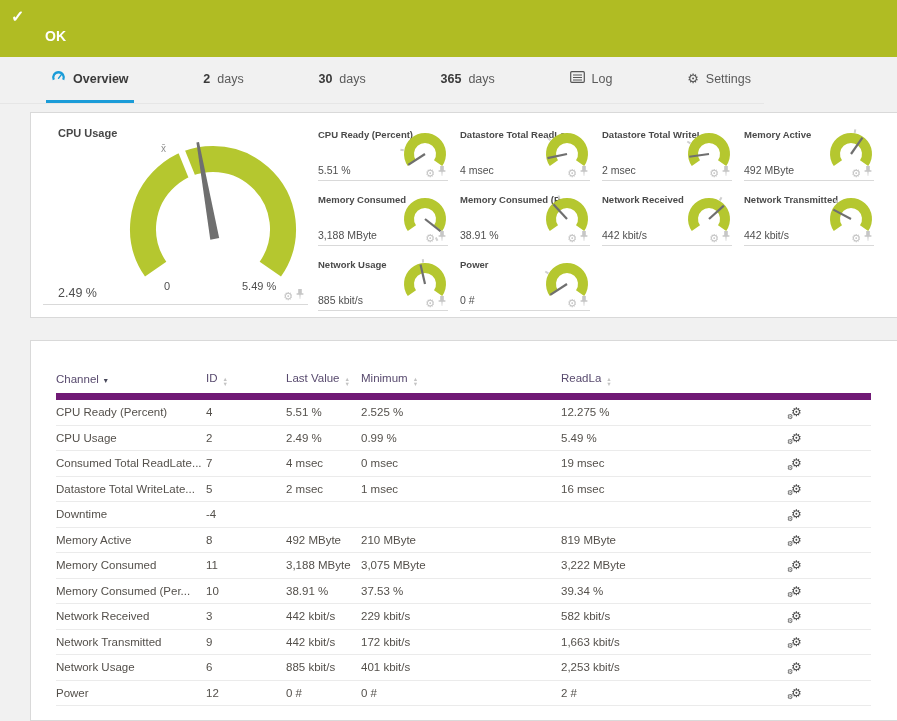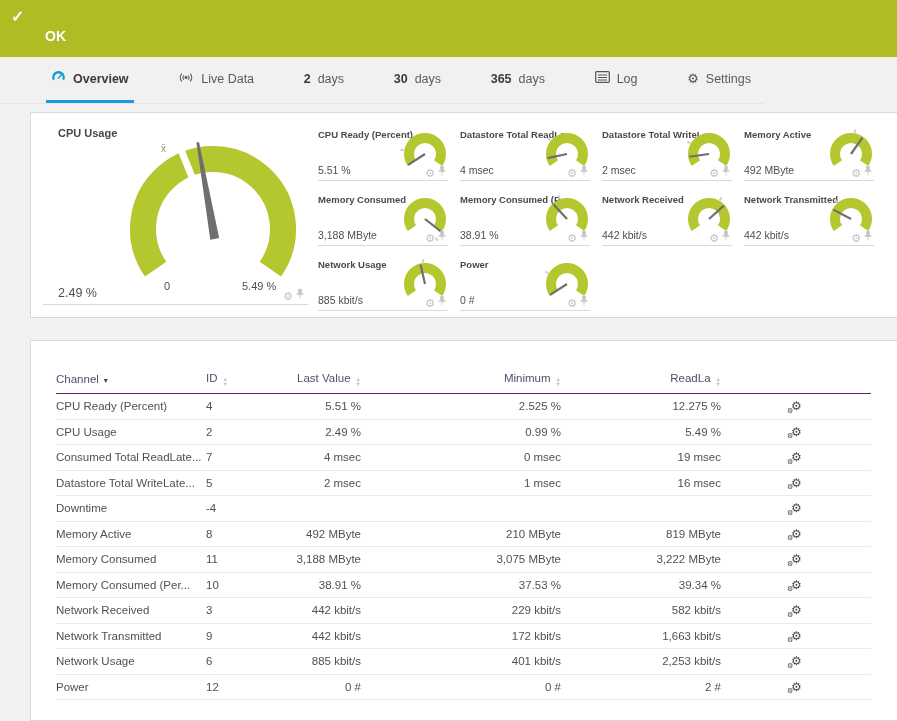--- a/index.html
+++ b/index.html
@@ -43,23 +43,23 @@
   .cell{position:relative;border-bottom:1px solid #d9d9d9}
   .cell-title{position:absolute;top:0;left:0;font-size:9.5px;font-weight:600;color:#4a4a4a;
     white-space:nowrap;max-width:128px;overflow:hidden}
   .cell-svg{position:absolute;top:2px;right:0}
   .cell-value{position:absolute;bottom:4px;left:0;font-size:10.5px;color:#4f4f4f}
   .cell .tile-icons{bottom:1px;right:2px}
   
   .table-panel{position:absolute;top:340px;left:30px;width:867px;height:381px;box-sizing:border-box;
     background:#fff;border:1px solid #d9d9d9;border-right:none;padding:26px 0 0 25px}
   table{border-collapse:collapse;table-layout:fixed;width:815px;font-size:11.5px;color:#54504b}
-  th{font-weight:normal;color:#584a6e;text-align:left;padding:5px 0 7px 0;border-bottom:1px solid #701a75;cursor:pointer}
+  th{font-weight:normal;color:#584a6e;text-align:left;padding:5px 0 7px 0;border-bottom:7px solid #701a75;cursor:pointer}
   td{padding:6px 0;border-bottom:1px solid #ebebeb;white-space:nowrap;overflow:hidden}
-  .r{text-align:right}
+  .r{}
   .sort{display:inline-flex;flex-direction:column;vertical-align:1px;margin-left:5px;color:#c3c3c3;font-size:5.5px;line-height:4.5px}
   .sort-active{color:#474759;font-size:8px;margin-left:5px}
   .gears{position:relative;display:inline-block;margin-left:70px;color:#4a4a4a;cursor:pointer;line-height:1}
   .gears .g-big{font-size:12px}
   .gears .g-small{position:absolute;left:-4px;bottom:-1px;font-size:7px}
 </style>
 </head>
 <body>
 
 <div class="sensor-bar">
@@ -67,27 +67,20 @@
   <div class="ok-badge">OK</div>
 </div>
 
 <div class="tabs">
   <div class="tab active">
     <span><svg width="15" height="14" viewBox="0 0 16 16">
           <path d="M2.6 11.2 A6 6 0 1 1 13.4 11.2" fill="none" stroke="#1b9cd8" stroke-width="2.6"></path>
           <line x1="8" y1="9.5" x2="11.8" y2="4.6" stroke="#1b9cd8" stroke-width="1.6" stroke-linecap="round"></line>
         </svg></span>
     <span>Overview</span>
-  </div>
-  <div class="tab">
-    <span><svg width="16" height="13" viewBox="0 0 16 14">
-          <circle cx="8" cy="7" r="1.6" fill="#555"></circle>
-          <path d="M5.7 4.6 A3.3 3.3 0 0 0 5.7 9.4 M3.5 2.9 A5.7 5.7 0 0 0 3.5 11.1 M10.3 4.6 A3.3 3.3 0 0 1 10.3 9.4 M12.5 2.9 A5.7 5.7 0 0 1 12.5 11.1" fill="none" stroke="#555" stroke-width="1.1"></path>
-        </svg></span>
-    <span>Live Data</span>
   </div>
   <div class="tab">
     <span class="num">2</span>
     <span>days</span>
   </div>
   <div class="tab">
     <span class="num">30</span>
     <span>days</span>
   </div>
   <div class="tab">

